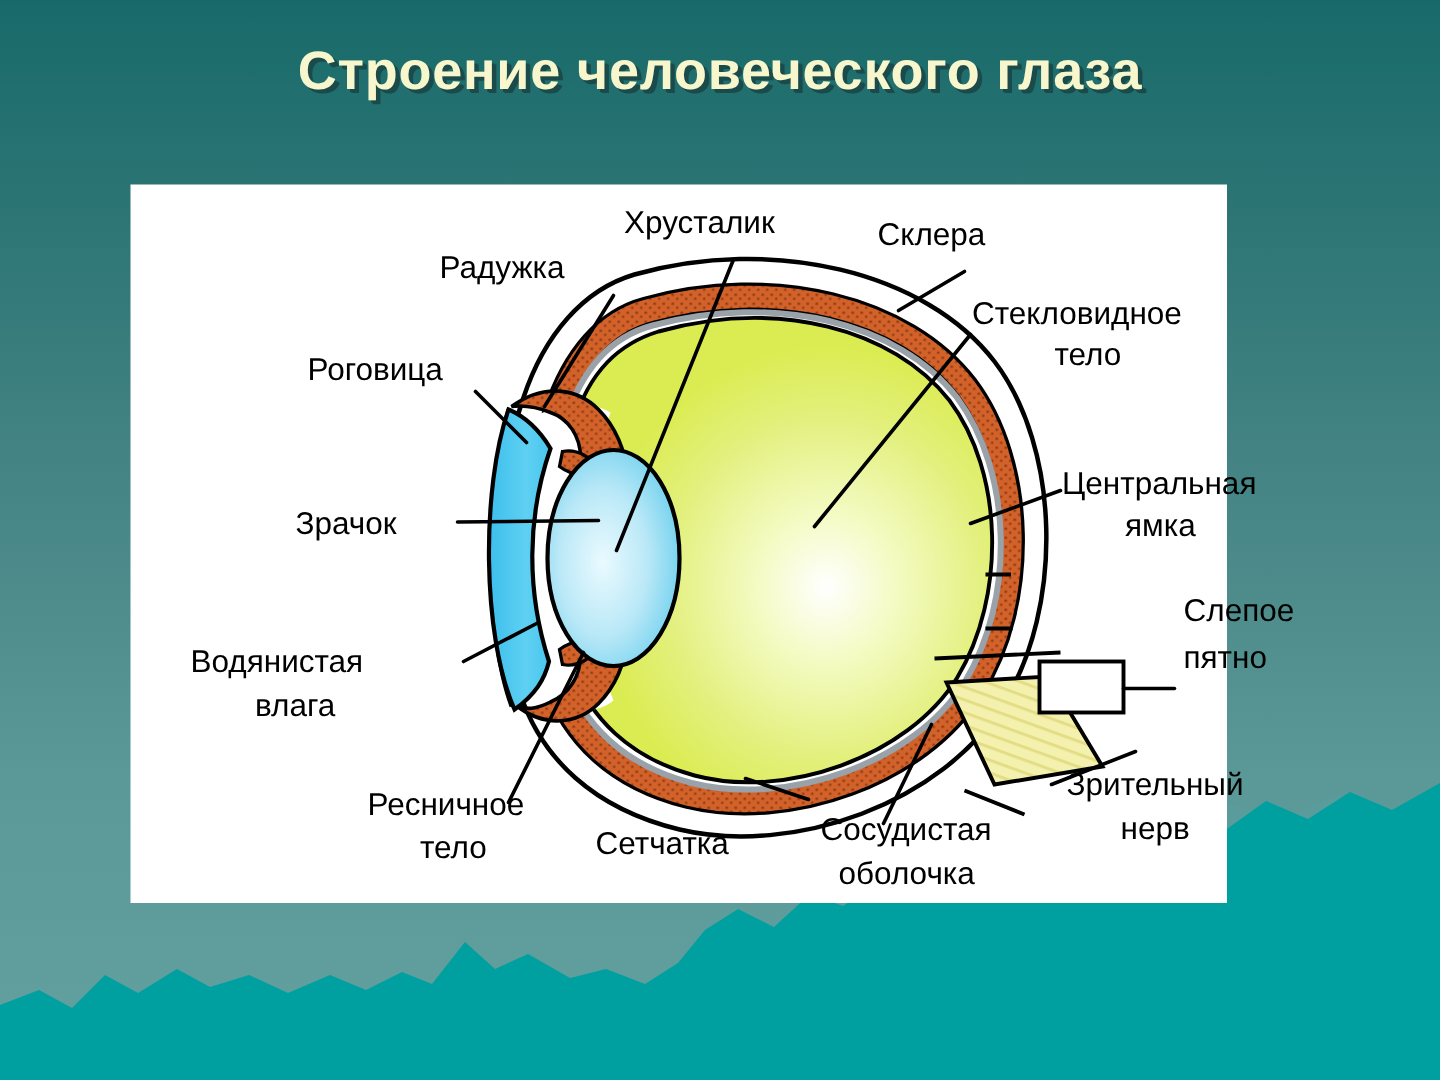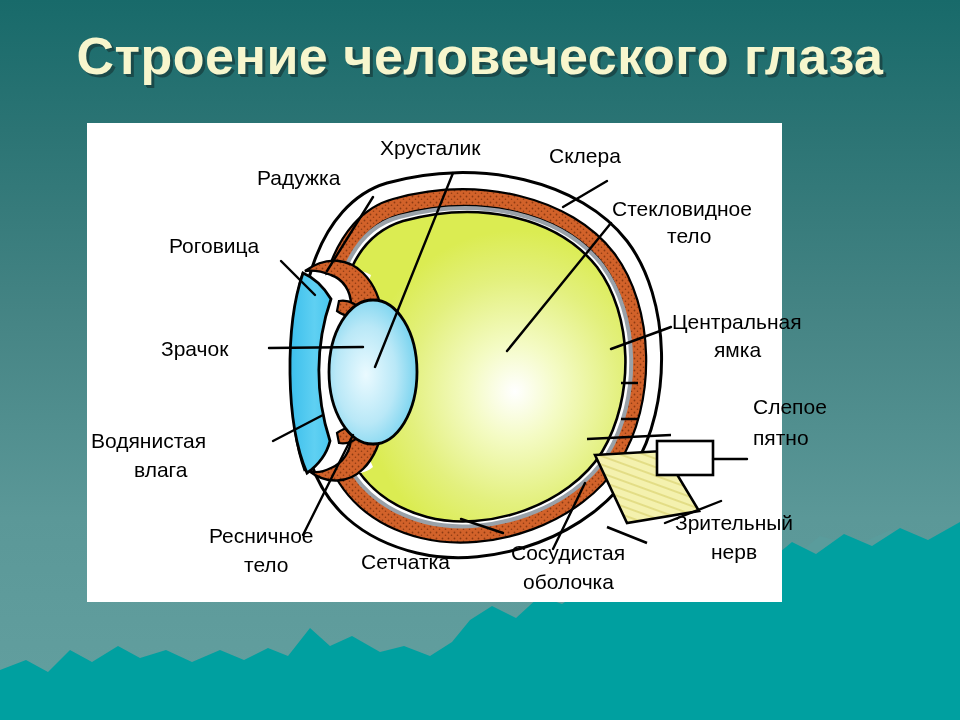--- a/index.html
+++ b/index.html
@@ -29,35 +29,36 @@
     pointer-events: none;
   }
   
   #slide-title {
     position: absolute;
     left: 0;
     top: 26px;
     width: 960px;
     text-align: center;
     font-family: "Liberation Sans", sans-serif;
-    font-size: 52px;
+    font-size: 36px;
     font-weight: bold;
     letter-spacing: 0.5px;
     color: #f7f6cd;
     text-shadow: 3px 3px 0 #1a4a4a, 2px 2px 0 #1a4a4a;
     white-space: nowrap;
   }
   
   #diagram-panel {
     position: absolute;
     left: 87px;
     top: 123px;
     width: 695px;
     height: 479px;
     background: #ffffff;
+    padding-left: 36px;
   }
   #diagram-svg {
     display: block;
     width: 769px;
     height: 479px;
   }
   .lbl {
     font-family: "Liberation Sans", sans-serif;
     font-size: 21px;
     fill: #000000;

